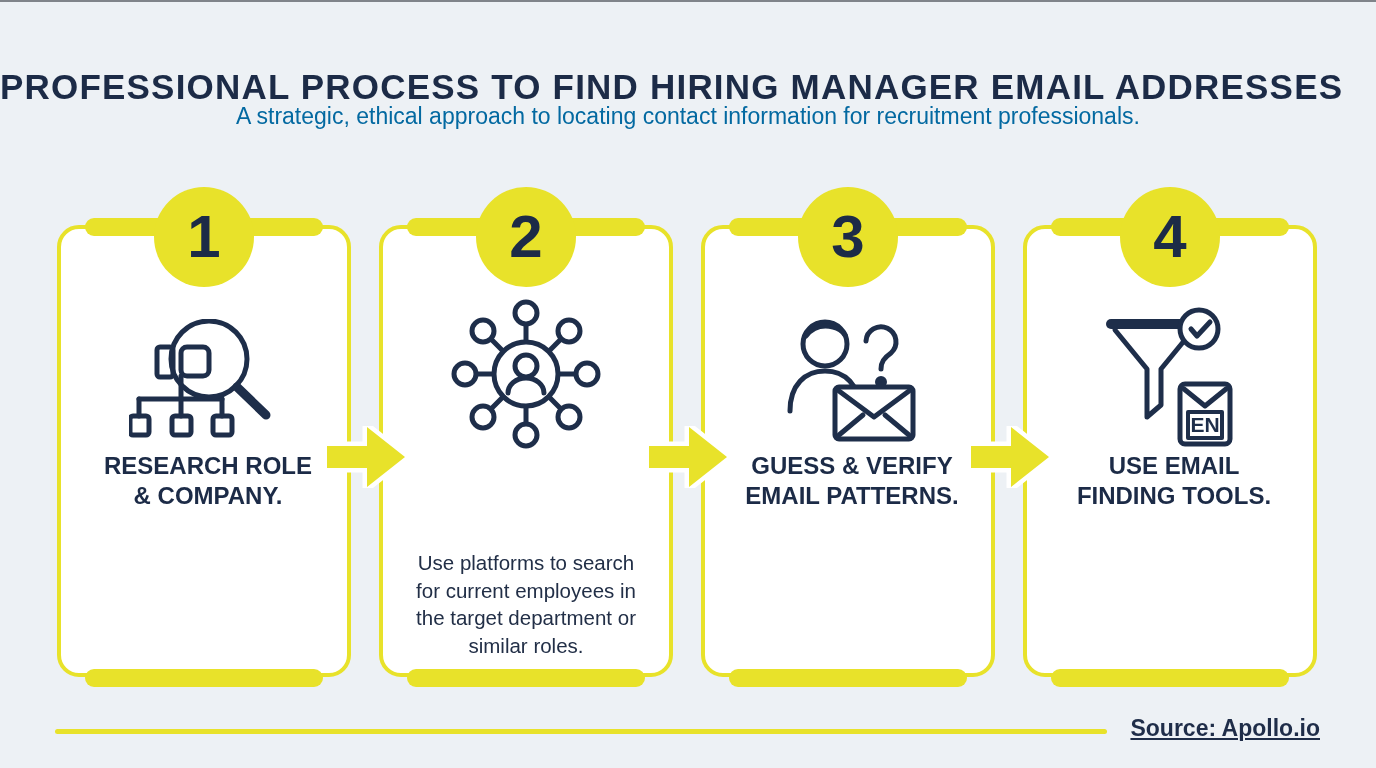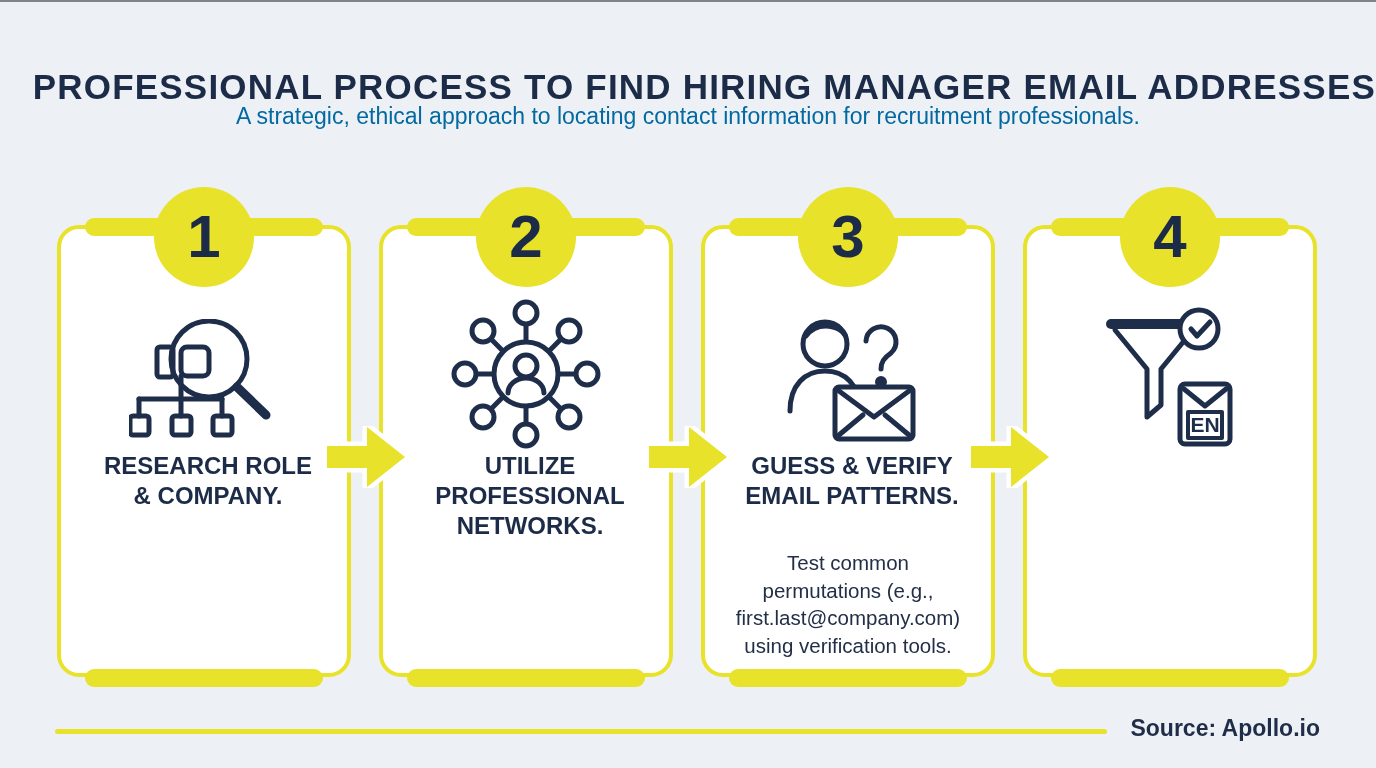--- a/index.html
+++ b/index.html
@@ -5,21 +5,21 @@
   html,body { margin:0; padding:0; }
   body { font-family:"Liberation Sans", sans-serif; }
   .canvas {
     position:relative; width:1376px; height:768px;
     background:#edf1f5; overflow:hidden;
   }
   .top-edge { position:absolute; top:0; left:0; right:0; height:2px; background:#51565c; opacity:.7; }
 
   .title {
     position:absolute; top:44px; left:0; width:100%;
-    text-align:right; font-size:35px; font-weight:bold;
+    text-align:left; font-size:35px; font-weight:bold;
     letter-spacing:1.2px; color:#1c2b47; white-space:nowrap;
   }
   .subtitle {
     position:absolute; top:103px; left:0; width:100%;
     text-align:center; font-size:23px; font-weight:400; color:#0369a1;
   }
 
   .card {
     position:absolute; top:225px; width:294px; height:452px;
     box-sizing:border-box; background:#ffffff;
@@ -68,21 +68,21 @@
   .arrow.a1 { left:327px; }
   .arrow.a2 { left:649px; }
   .arrow.a3 { left:971px; }
 
   .footer-line {
     position:absolute; top:729px; left:55px; width:1052px; height:5px;
     background:#e8e22a; border-radius:3px;
   }
   .source {
     position:absolute; top:715px; right:56px;
-    font-size:23px; font-weight:bold; color:#1f2d49;
+    font-size:23px; font-weight:bold; color:#1f2d49;text-decoration:underline;
   }
 </style>
 </head>
 <body>
 
 <div class="canvas">
   <div class="top-edge"></div>
 
   <h1 class="title">PROFESSIONAL PROCESS TO FIND HIRING MANAGER EMAIL ADDRESSES</h1>
   <div class="subtitle">A strategic, ethical approach to locating contact information for recruitment professionals.</div>
@@ -137,23 +137,24 @@
           <circle cx="118" cy="32" r="11"></circle>
           <circle cx="32" cy="32" r="11"></circle>
           <circle cx="118" cy="118" r="11"></circle>
           <circle cx="32" cy="118" r="11"></circle>
           <circle cx="75" cy="75" r="32" fill="#ffffff"></circle>
           <circle cx="75" cy="67" r="11"></circle>
           <path d="M57,94 a18,15 0 0 1 36,0"></path>
         </g>
       </svg>
     </div>
-    <div class="card-title">UTILIZE
-PROFESSIONAL
-NETWORKS.</div>
+    <div class="card-desc">Use platforms to search
+for current employees in
+the target department or
+similar roles.</div>
   </div>
 
   <div class="card c3">
     <div class="tab-top"></div>
     <div class="tab-bottom"></div>
     <div class="num-circle">
       <span>3</span>
     </div>
     <div class="icon-wrap">
       <svg width="150" height="150" viewBox="0 0 150 150">
@@ -164,24 +165,20 @@
           <path d="M93,42 a15,15 0 1 1 25,12 c-7,5 -10,9 -10,16"></path>
           <circle cx="108" cy="83" r="3.5" fill="#1e2e4a"></circle>
           <rect x="62" y="88" width="78" height="52" rx="4" fill="#ffffff"></rect>
           <path d="M66,92 L101,118 L136,92"></path>
           <path d="M66,136 L90,116 M136,136 L112,116"></path>
         </g>
       </svg>
     </div>
     <div class="card-title">GUESS &amp; VERIFY
 EMAIL PATTERNS.</div>
-    <div class="card-desc">Test common
-permutations (e.g.,
-first.last@company.com)
-using verification tools.</div>
   </div>
 
   <div class="card c4">
     <div class="tab-top"></div>
     <div class="tab-bottom"></div>
     <div class="num-circle">
       <span>4</span>
     </div>
     <div class="icon-wrap">
       <svg width="150" height="150" viewBox="0 0 150 150">
@@ -190,20 +187,22 @@
           <path d="M20,31 L52,70 L52,118 L66,106 L66,70 L98,31"></path>
           <circle cx="104" cy="30" r="19" fill="#ffffff"></circle>
           <path d="M96,30 l6,7 l13,-14"></path>
           <rect x="85" y="85" width="50" height="60" rx="5" fill="#ffffff"></rect>
           <path d="M89,90 L110,107 L131,90"></path>
           <rect x="93" y="113" width="34" height="26" stroke-width="4"></rect>
           <text x="110" y="133" font-size="21" font-weight="bold" text-anchor="middle" fill="#1e2e4a" stroke="none" font-family="Liberation Sans, sans-serif">EN</text>
         </g>
       </svg>
     </div>
+    <div class="card-title">USE EMAIL
+FINDING TOOLS.</div>
   </div>
 
   <svg class="arrow a1" viewBox="0 0 78 62">
     <polygon points="0,20 40,20 40,1 78,31 40,61 40,42 0,42" fill="#ffffff" stroke="#ffffff" stroke-width="9" stroke-linejoin="round"></polygon>
     <polygon points="0,20 40,20 40,1 78,31 40,61 40,42 0,42" fill="#e8e22a"></polygon>
   </svg>
   <svg class="arrow a2" viewBox="0 0 78 62">
     <polygon points="0,20 40,20 40,1 78,31 40,61 40,42 0,42" fill="#ffffff" stroke="#ffffff" stroke-width="9" stroke-linejoin="round"></polygon>
     <polygon points="0,20 40,20 40,1 78,31 40,61 40,42 0,42" fill="#e8e22a"></polygon>
   </svg>

